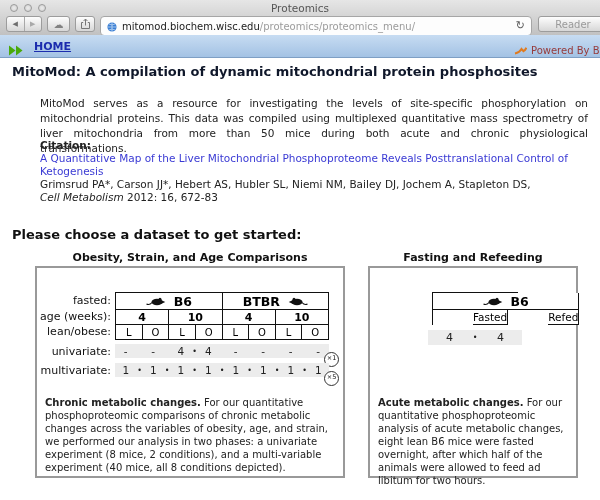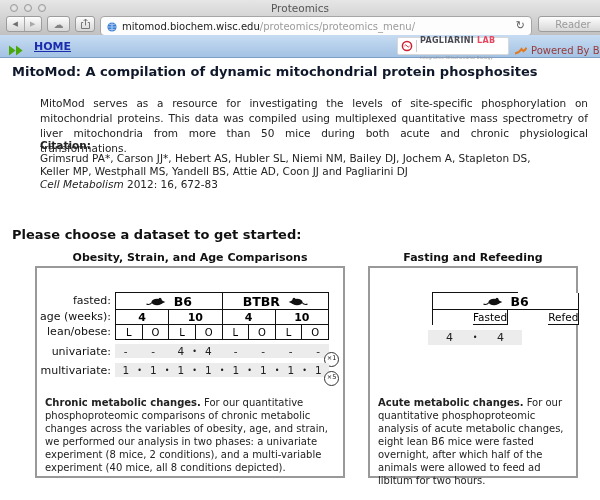--- a/index.html
+++ b/index.html
@@ -142,52 +142,39 @@
 
   <div class="navbar">
     <span class="fficon">
       <svg width="15" height="11" viewBox="0 0 15 11">
         <path d="M1 .5 L7.5 5.5 L1 10.5 Z" fill="#49a90a"></path>
         <path d="M8 .5 L14.5 5.5 L8 10.5 Z" fill="#49a90a"></path>
       </svg>
     </span>
     <span class="home">HOME</span>
 
-    <div class="lablogo">
-      <span>
-        <svg width="12" height="12" viewBox="0 0 12 12">
-          <circle cx="6" cy="6" r="4.6" fill="none" stroke="#cc2233" stroke-width="1.5"></circle>
-          <path d="M3.4 6 q1.3 -2.2 2.6 0 t2.6 0" fill="none" stroke="#cc2233" stroke-width=".9"></path>
-        </svg>
-      </span>
-      <span class="sep"></span>
-      <span class="labtext">
-        <span class="labname"><span>PAGLIARINI </span><span class="red">LAB</span></span><br>
-        <span class="labtag">Integrative Mitochondrial Biology</span>
-      </span>
-    </div>
 
     <div class="powered">
       <span>
         <svg width="13" height="11" viewBox="0 0 13 11">
           <path d="M1 8.5 q4.5 -.8 6.5 -4.5 l2 2.2 q2 -1.2 2.8 -3.5" fill="none" stroke="#e07b20" stroke-width="2"></path>
         </svg>
       </span>
       <span class="poweredtext">Powered By BioInfoRx</span>
     </div>
   </div>
 
   <div class="pagetitle">MitoMod: A compilation of dynamic mitochondrial protein phosphosites</div>
 
   <div class="intro">MitoMod serves as a resource for investigating the levels of site-specific phosphorylation on mitochondrial proteins. This data was compiled using multiplexed quantitative mass spectrometry of liver mitochondria from more than 50 mice during both acute and chronic physiological transformations.</div>
 
   <div class="citation">
     <div class="lab">Citation:</div>
+    <div><a>A Quantitative Map of the Liver Mitochondrial Phosphoproteome Reveals Posttranslational Control of Ketogenesis</a></div>
     <div>Grimsrud PA*, Carson JJ*, Hebert AS, Hubler SL, Niemi NM, Bailey DJ, Jochem A, Stapleton DS,</div>
-    <div>Keller MP, Westphall MS, Yandell BS, Attie AD, Coon JJ and Pagliarini DJ</div>
     <div><span class="journal">Cell Metabolism</span><span> 2012: 16, 672-83</span></div>
   </div>
 
   <div class="choose">Please choose a dataset to get started:</div>
 
   <div class="panelhead l">Obesity, Strain, and Age Comparisons</div>
   <div class="panelhead r">Fasting and Refeeding Comparison</div>
 
   <div class="box l">
     <div class="rowlabel" style="top:26px">fasted:</div>

